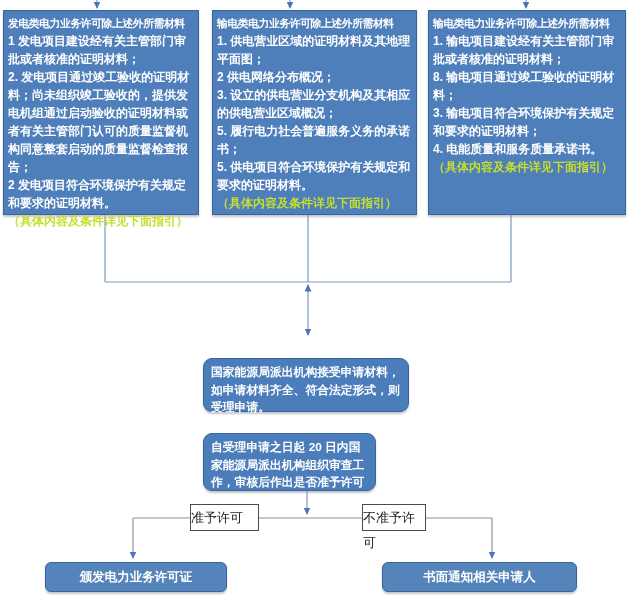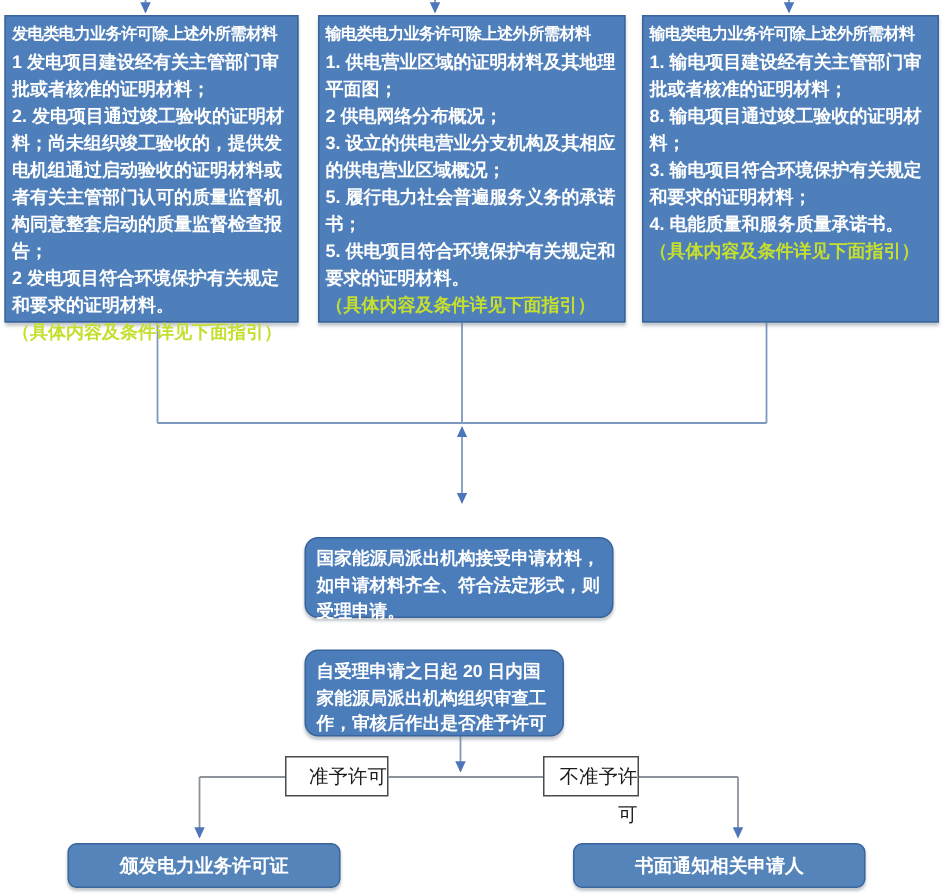--- a/index.html
+++ b/index.html
@@ -29,21 +29,21 @@
   .process-box{
     border-radius:9px;padding:5px 7px;font-size:11.8px;line-height:17.5px;
     background:var(--mid-fill,#4c7dbb);
     margin-top:20px;
   }
 
   
   .decision-label{
     position:absolute;box-sizing:border-box;background:#fff;
     border:1px solid var(--label-border,#4b4b4b);color:var(--label-text,#1c1c1c);
-    font-size:13px;text-align:right;line-height:25px;
+    font-size:13px;text-align:left;line-height:25px;
   }
 
   
   .result-box{
     border-radius:6px;font-size:12.5px;text-align:center;line-height:28px;
     background:var(--result-fill,#5584bb);
   }
 </style>
 </head>
 <body>

